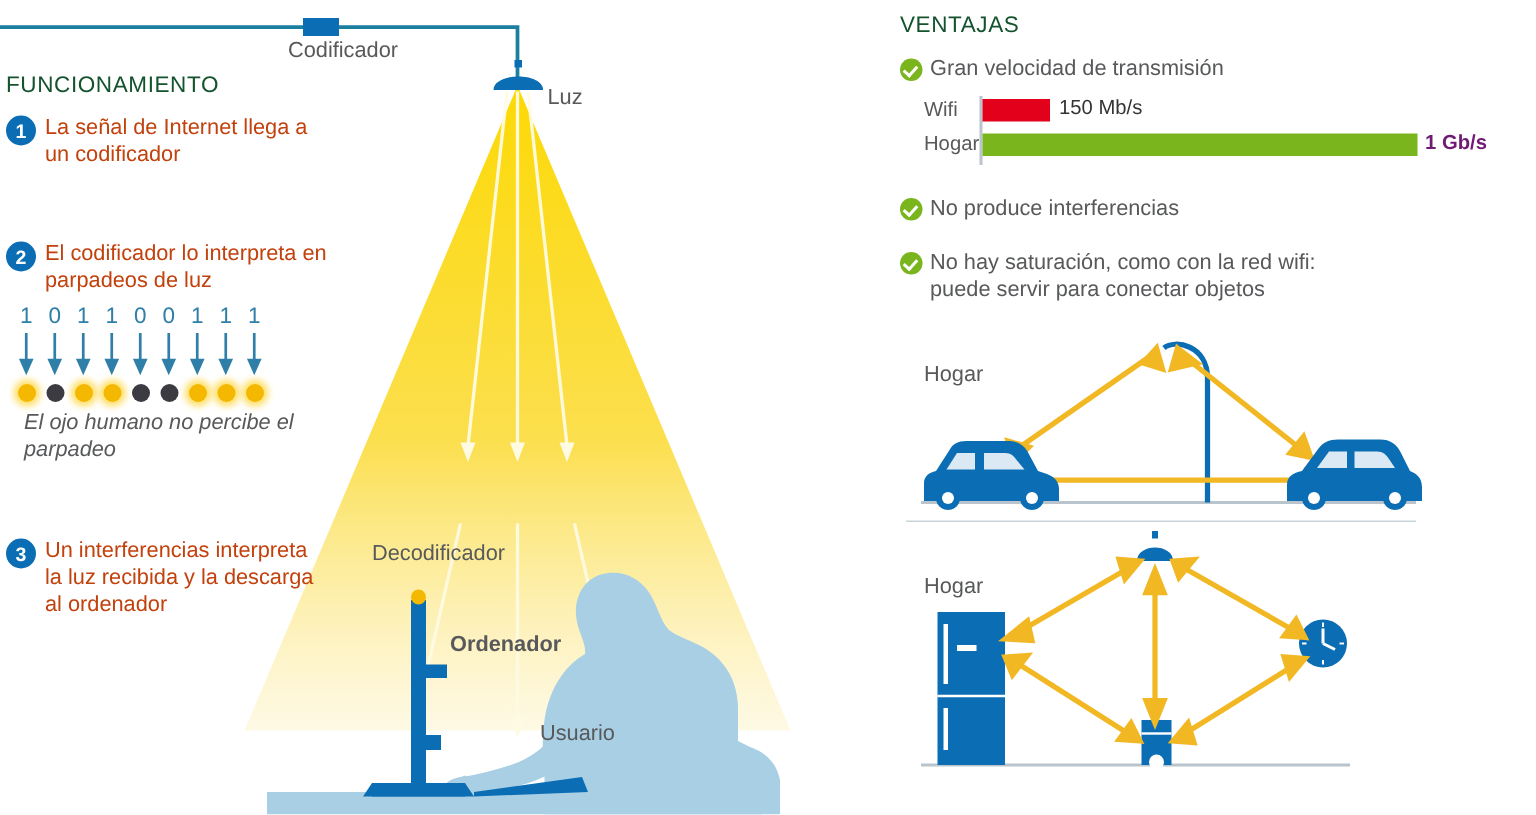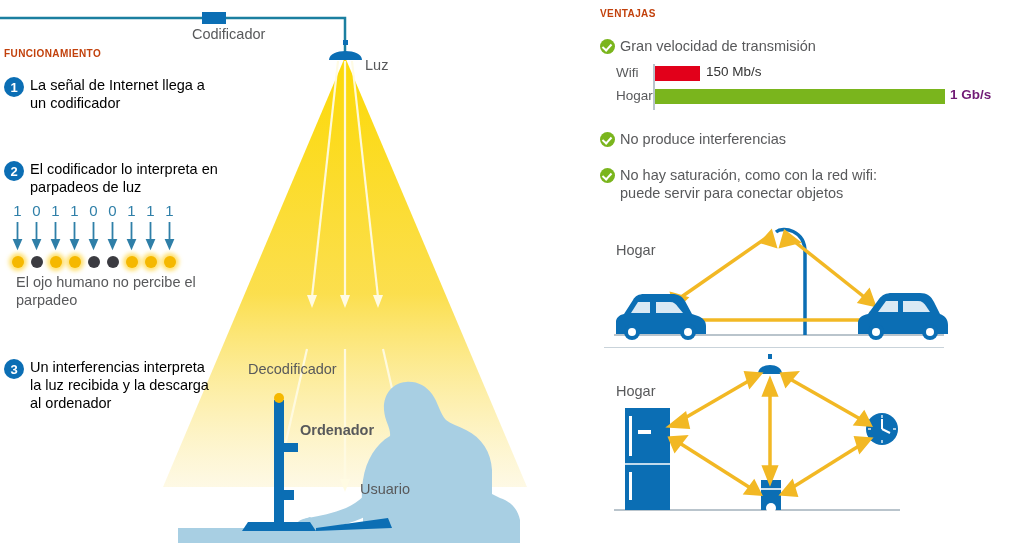--- a/index.html
+++ b/index.html
@@ -9,35 +9,35 @@
     font-family:"Liberation Sans", sans-serif;
     overflow:hidden;
     position:relative;
     color:#58595b;
   }
   .stage{position:absolute;left:0;top:0;width:1024px;height:543px;}
   .abs{position:absolute;}
 
   
   .section-head{
-    font-size:10px;font-weight:bold;color:#c2410c;letter-spacing:.4px;
-  }
-  .body-txt{font-size:14.5px;color:#58595b;line-height:18px;}
+    font-size:15px;font-weight:normal;color:#14532d;letter-spacing:.4px;
+  }
+  .body-txt{font-size:14.5px;color:#58595b;line-height:18px;font-style:italic;}
   .label-txt{font-size:14.5px;color:#58595b;}
 
   
   .step{display:flex;align-items:flex-start;gap:6px;}
   .badge{
     width:20px;height:20px;border-radius:50%;
     background:#0b6eb4;color:#ffffff;
     font-size:13px;font-weight:bold;
     display:flex;align-items:center;justify-content:center;
     flex:0 0 auto;margin-top:1px;
   }
-  .step-text{font-size:14.5px;color:#000000;line-height:18px;}
+  .step-text{font-size:14.5px;color:#c2410c;line-height:18px;}
 
   
   .bits{display:flex;gap:0;}
   .bit{
     width:19px;text-align:center;
     font-size:15px;color:#2f7fa8;font-weight:normal;
   }
   .dots{display:flex;gap:0;}
   .dot-cell{width:19px;display:flex;justify-content:center;align-items:center;height:20px;}
   .dot{width:12px;height:12px;border-radius:50%;}

